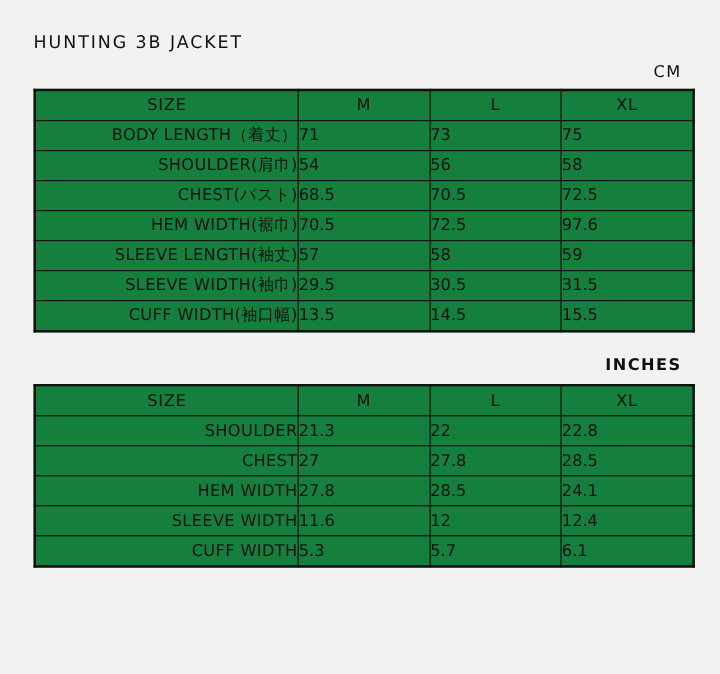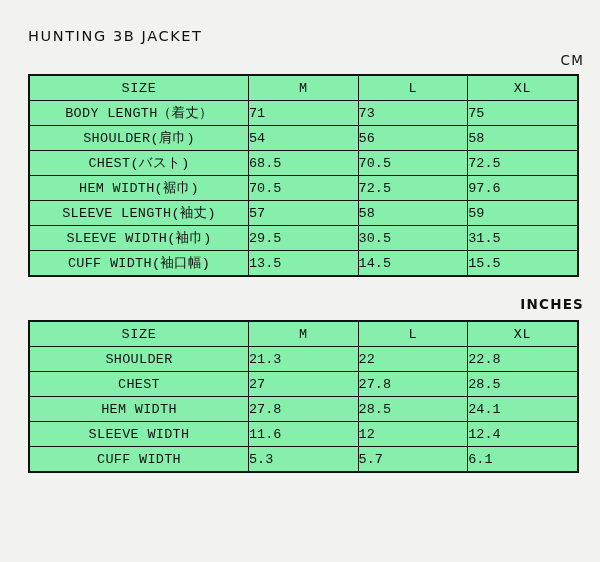--- a/index.html
+++ b/index.html
@@ -28,41 +28,40 @@
     font-size: 14.5px;
     letter-spacing: 1.6px;
     font-weight: 400;
     color: #111;
   }
   .unit-label {
     text-align: right;
     font-size: 13.5px;
     letter-spacing: 1.2px;
     color: #111;
-    padding-right: 16px;
+    padding-right: 32px;
     box-sizing: border-box;
     width: 100%;
   }
   .unit-cm {
     position: absolute;
     left: 0;
     top: 52px;
   }
   .unit-in {
     position: absolute;
     left: 0;
     top: 296px;
     font-weight: bold;
   }
   table {
     position: absolute;
     border-collapse: collapse;
     table-layout: fixed;
-    background: #86efac;
-    font-family: Liberation Mono, monospace;
+    background: #15803d;
   }
   table.size-table {
     left: 28px;
     width: 544px;
     border: 2px solid #111;
   }
   table.cm-table { top: 74px; }
   table.in-table { top: 320px; }
 
   table.size-table td,
@@ -78,21 +77,21 @@
     width: 218px;
     text-align: center;
     letter-spacing: 0.6px;
   }
   th.col-size, td.col-size {
     width: 108.6px;
     text-align: center;
     letter-spacing: 0.6px;
   }
   td.row-label {
-    text-align: center;
+    text-align: right;
     padding-left: 6px;
     letter-spacing: 0.3px;
   }
   td.val {
   }
 </style>
 </head>
 <body>
 
 <div class="page">

